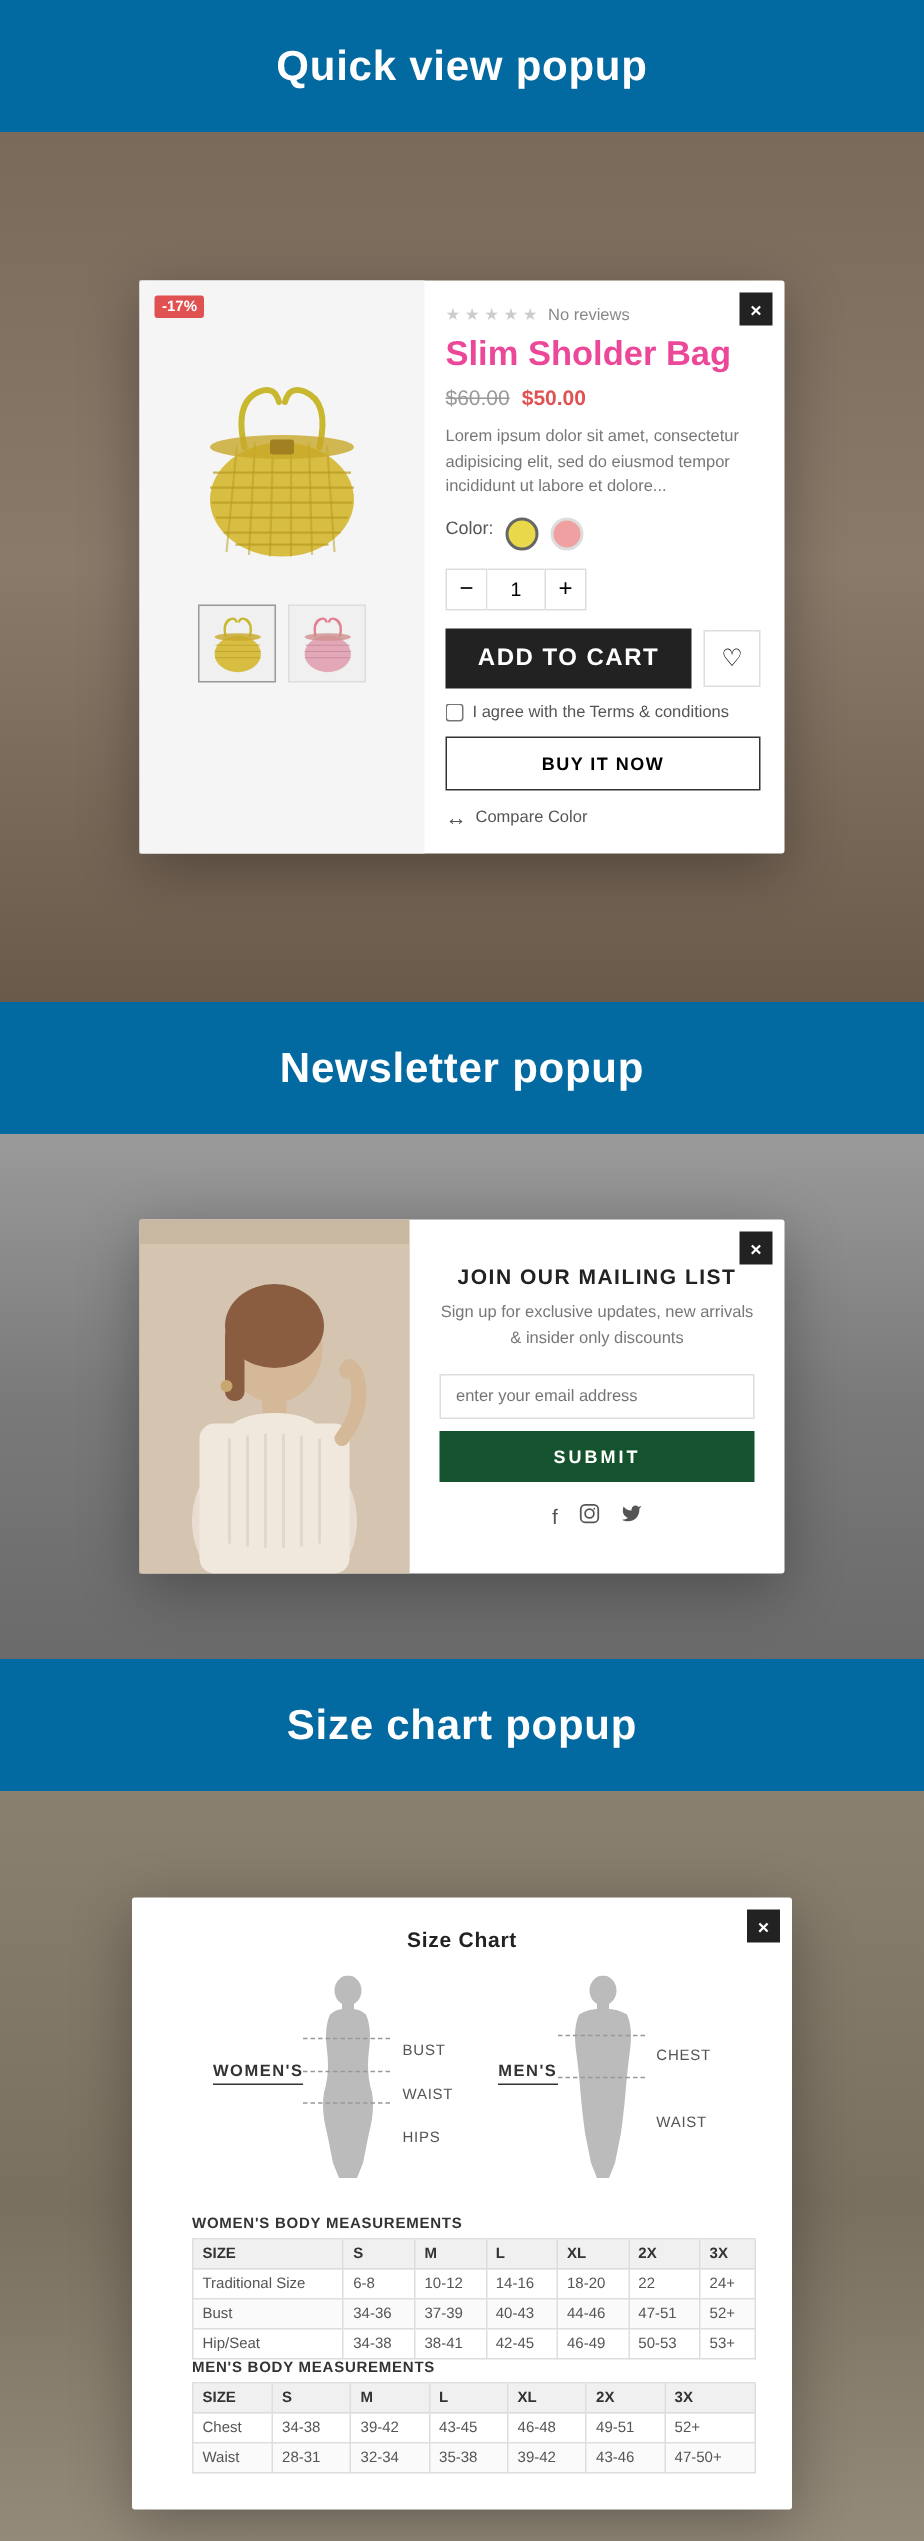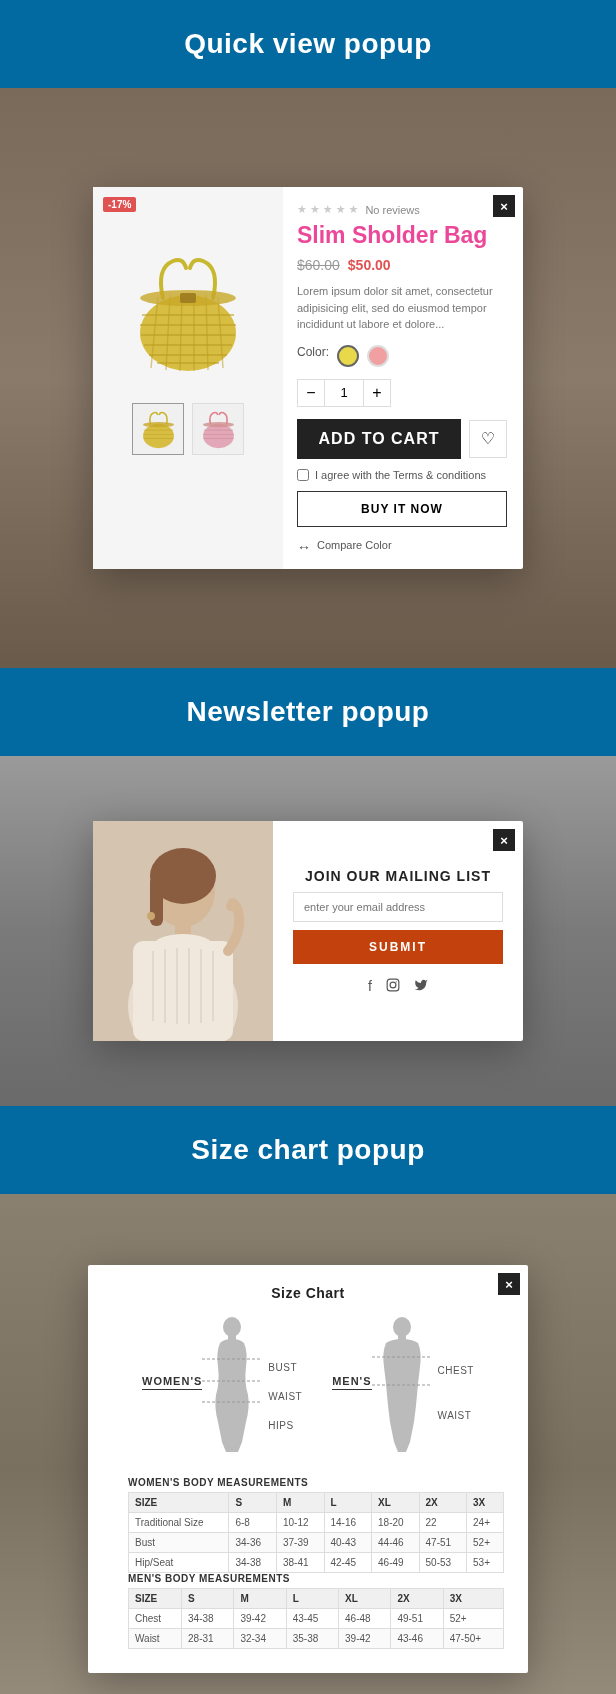--- a/index.html
+++ b/index.html
@@ -347,21 +347,21 @@
       width: 100%;
       border: 1px solid #ddd;
       padding: 8px 10px;
       font-size: 11px;
       color: #aaa;
       margin-bottom: 8px;
     }
 
     .nl-submit-btn {
       width: 100%;
-      background: #c2410c;
+      background: #14532d;
       color: #fff;
       border: none;
       padding: 10px 0;
       font-size: 12px;
       font-weight: bold;
       letter-spacing: 2px;
       cursor: pointer;
       margin-bottom: 14px;
     }
 
@@ -673,20 +673,22 @@
         <path d="M135 130 Q150 110 145 90 Q142 80 138 85" stroke="#d4b898" stroke-width="10" fill="none" stroke-linecap="round"></path>
 
         <circle cx="140" cy="83" r="6" fill="#d4b898"></circle>
 
         <circle cx="58" cy="95" r="4" fill="#c8a870"></circle>
       </svg>
     </div>
 
     <div class="nl-content">
       <div class="nl-title">JOIN OUR MAILING LIST</div>
+      <div class="nl-subtitle">Sign up for exclusive updates, new arrivals
+&amp; insider only discounts</div>
       <input class="nl-email-input" type="email" placeholder="enter your email address" style="">
       <button class="nl-submit-btn">SUBMIT</button>
       <div class="nl-social-row">
         <span class="social-icon">f</span>
         <span class="social-icon">
           <svg width="14" height="14" viewBox="0 0 24 24" fill="none" stroke="#555" stroke-width="2">
             <rect x="2" y="2" width="20" height="20" rx="5"></rect>
             <circle cx="12" cy="12" r="5"></circle>
             <circle cx="17.5" cy="6.5" r="1" fill="#555" stroke="none"></circle>
           </svg>

